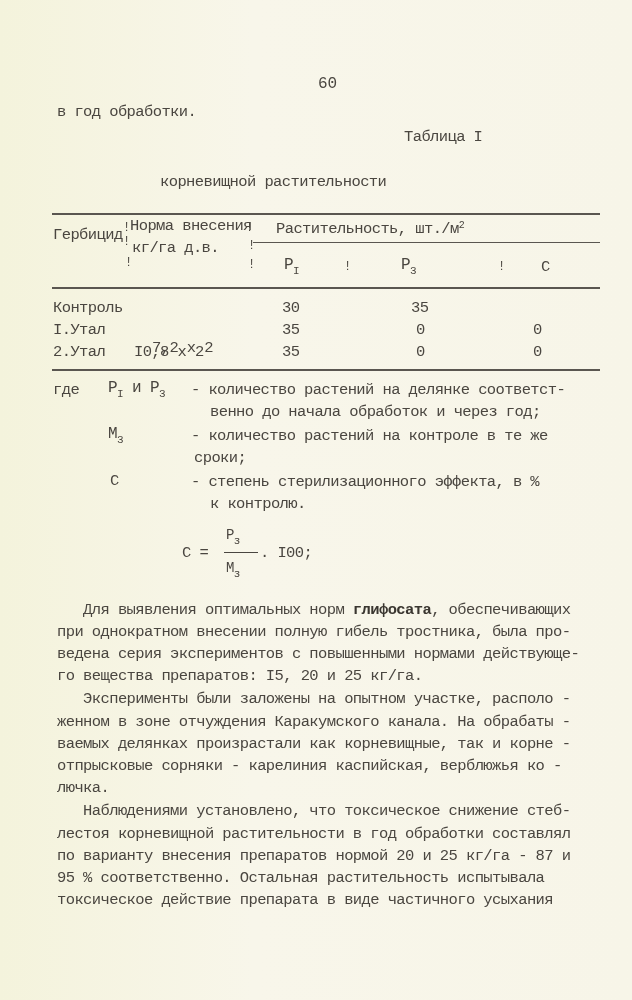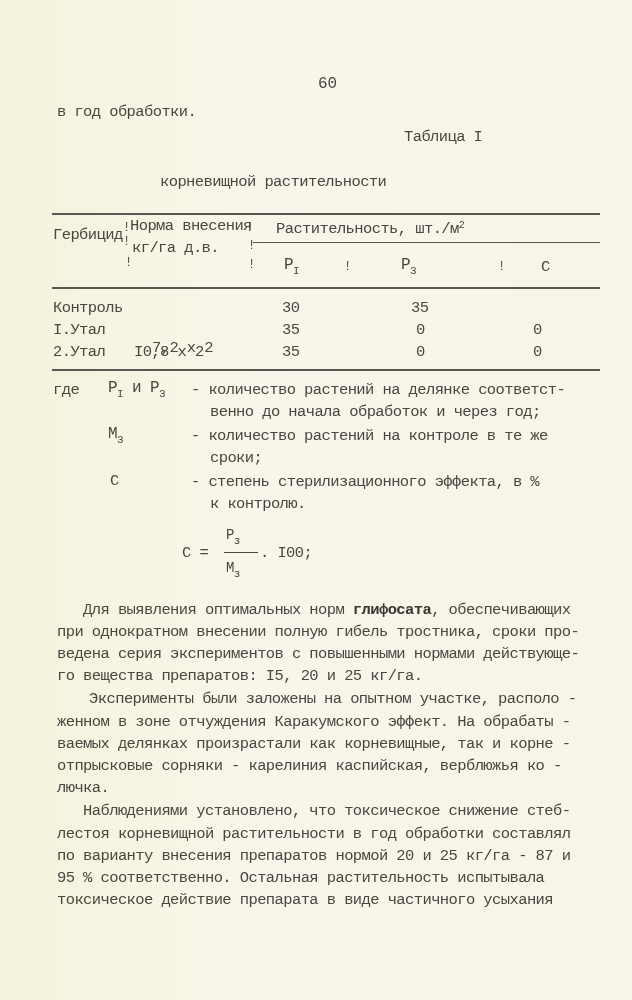--- a/index.html
+++ b/index.html
@@ -84,45 +84,45 @@
   </div>
 
   <div>
     <div class="abs t" style="left:53px;top:380px;">где</div>
     <div class="abs t" style="left:108px;top:378px;font-size:16px;"><span>P</span><sub>I</sub> <span>и</span> <span>P</span><sub>3</sub></div>
     <div class="abs t" style="left:191px;top:380px;">- количество растений на делянке соответст-</div>
     <div class="abs t" style="left:210px;top:402px;">венно до начала обработок и через год;</div>
 
     <div class="abs t" style="left:108px;top:424px;font-size:16px;"><span>M</span><sub>3</sub></div>
     <div class="abs t" style="left:191px;top:426px;">- количество растений на контроле в те же</div>
-    <div class="abs t" style="left:210px;top:448px;">сроки;</div>
+    <div class="abs t" style="left:194px;top:448px;">сроки;</div>
 
     <div class="abs t" style="left:110px;top:471px;">C</div>
     <div class="abs t" style="left:191px;top:472px;">- степень стерилизационного эффекта, в %</div>
     <div class="abs t" style="left:210px;top:494px;text-align:right;">к контролю.</div>
   </div>
 
   <div>
     <div class="abs t" style="left:182px;top:543px;">C =</div>
     <div class="abs t" style="left:226px;top:525px;font-size:14px;"><span>P</span><sub>з</sub></div>
     <div class="frac-line" style="left:224px;top:552px;width:34px;"></div>
     <div class="abs t" style="left:226px;top:558px;font-size:14px;"><span>M</span><sub>з</sub></div>
     <div class="abs t" style="left:260px;top:543px;">. I00;</div>
   </div>
 
   <div>
     <div class="abs t" style="left:57px;top:600px;white-space:pre;"><span>   Для выявления оптимальных норм </span><span class="bold">глифосата</span><span>, обеспечивающих</span></div>
-    <div class="abs t" style="left:57px;top:622px;">при однократном внесении полную гибель тростника, сроки про-</div>
+    <div class="abs t" style="left:57px;top:622px;">при однократном внесении полную гибель тростника, была про-</div>
     <div class="abs t" style="left:57px;top:644px;">ведена серия экспериментов с повышенными нормами действующе-</div>
     <div class="abs t" style="left:57px;top:666px;">го вещества препаратов: I5, 20 и 25 кг/га.</div>
   </div>
 
   <div>
-    <div class="abs t" style="left:63px;top:689px;white-space:pre;font-family:Liberation Mono, monospace;">   Эксперименты были заложены на опытном участке, располо -</div>
-    <div class="abs t" style="left:57px;top:712px;">женном в зоне отчуждения Каракумского эффект. На обрабаты -</div>
+    <div class="abs t" style="left:57px;top:689px;white-space:pre;font-family:Liberation Mono, monospace;">   Эксперименты были заложены на опытном участке, располо -</div>
+    <div class="abs t" style="left:57px;top:712px;">женном в зоне отчуждения Каракумского канала. На обрабаты -</div>
     <div class="abs t" style="left:57px;top:734px;">ваемых делянках произрастали как корневищные, так и корне -</div>
     <div class="abs t" style="left:57px;top:756px;">отпрысковые сорняки - карелиния каспийская, верблюжья ко -</div>
     <div class="abs t" style="left:57px;top:778px;">лючка.</div>
   </div>
 
   <div>
     <div class="abs t" style="left:57px;top:801px;white-space:pre;">   Наблюдениями установлено, что токсическое снижение стеб-</div>
     <div class="abs t" style="left:57px;top:824px;">лестоя корневищной растительности в год обработки составлял</div>
     <div class="abs t" style="left:57px;top:846px;">по варианту внесения препаратов нормой 20 и 25 кг/га - 87 и</div>
     <div class="abs t" style="left:57px;top:868px;">95 % соответственно. Остальная растительность испытывала</div>

